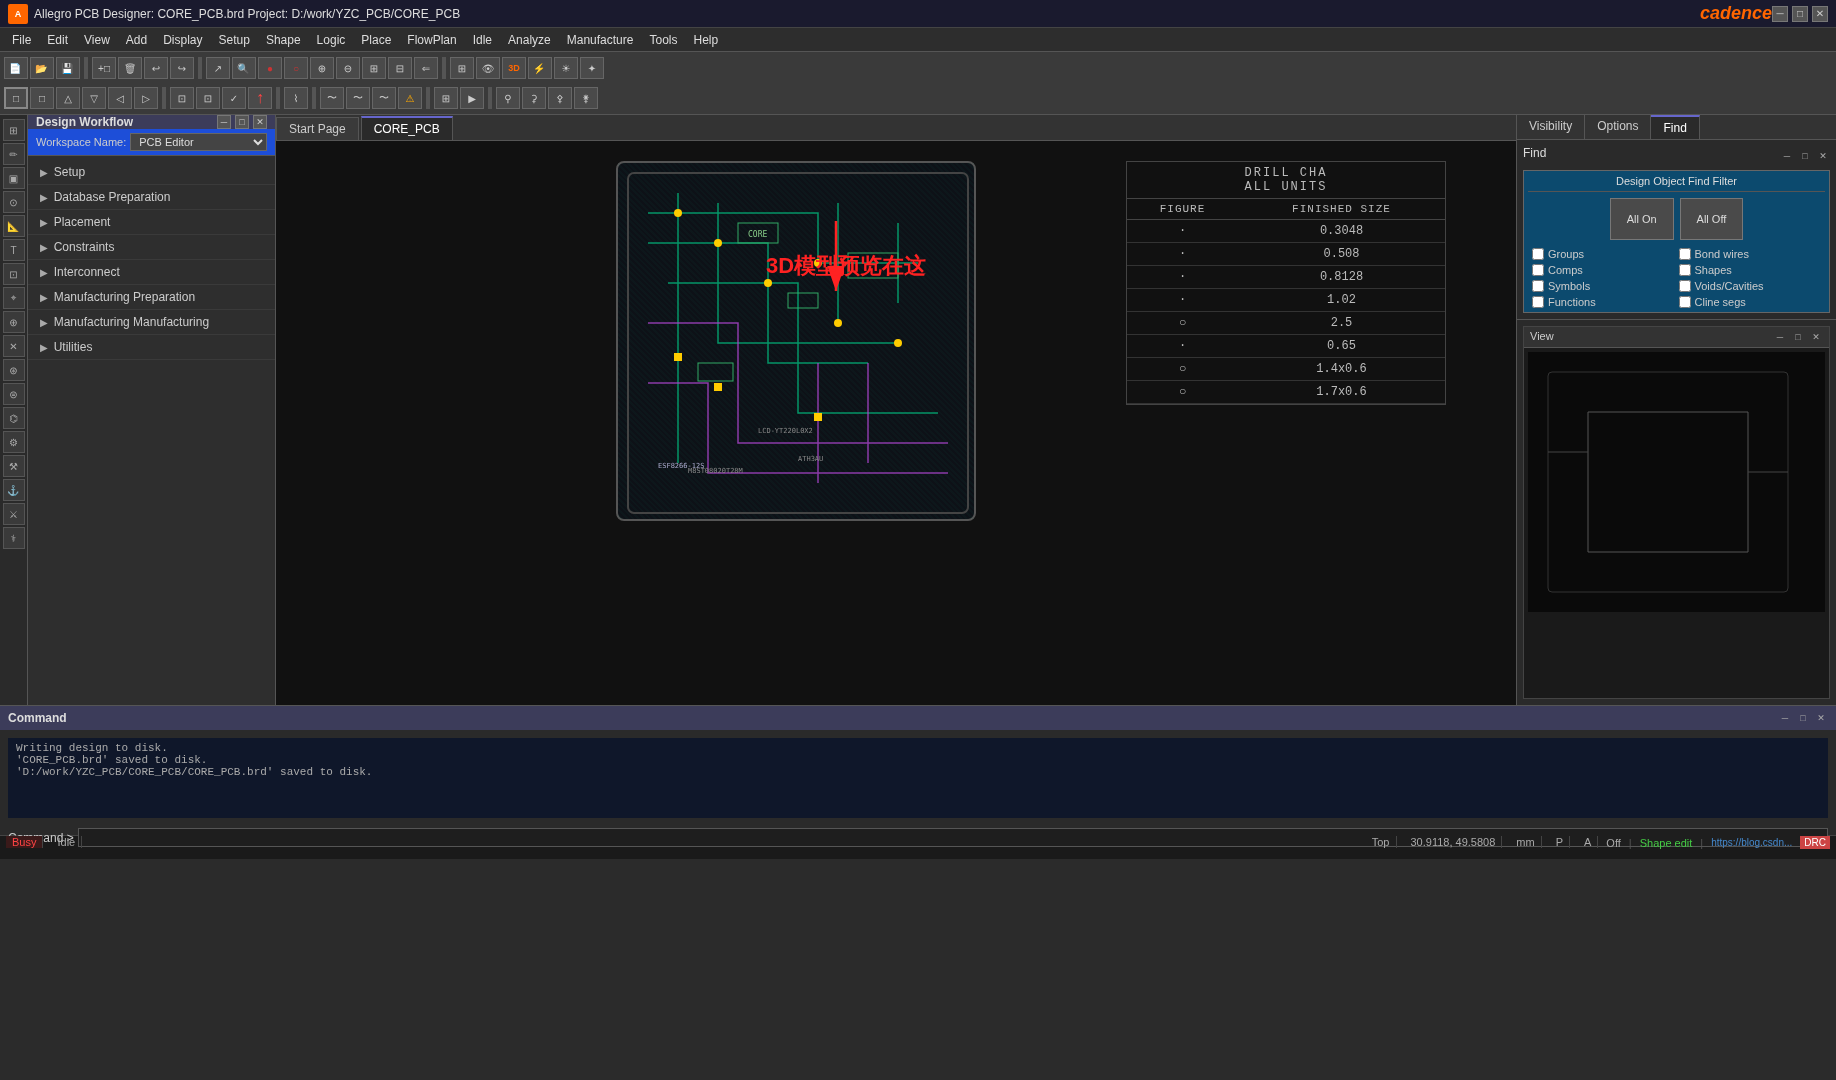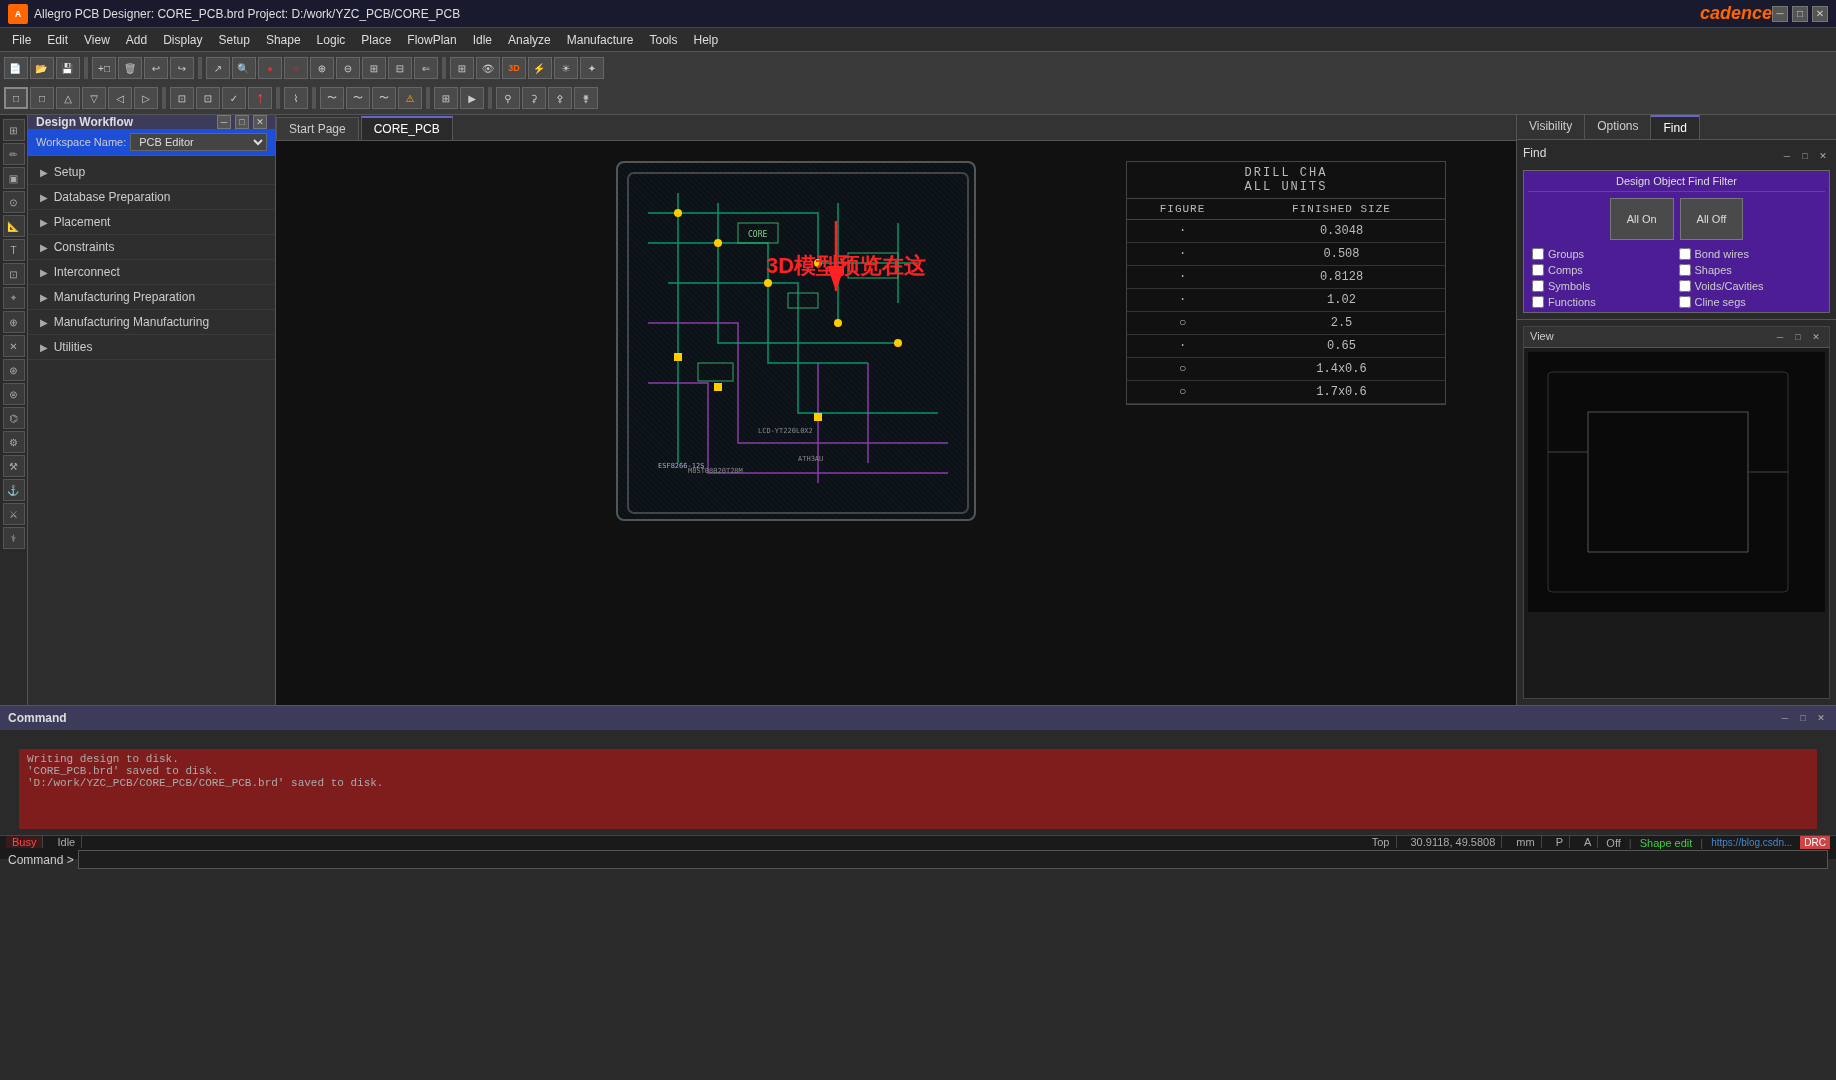--- a/index.html
+++ b/index.html
@@ -354,21 +354,21 @@
       padding: 6px;
       border-bottom: 1px solid #555;
     }
     #find-panel .panel-title {
       font-size: 12px;
       color: #ddd;
       margin-bottom: 6px;
     }
     #find-filter {
       border: 1px solid #666;
-      background: #4c1d95;
+      background: #0c4a6e;
       padding: 4px;
     }
     #find-filter .filter-title {
       font-size: 11px;
       color: #ddd;
       margin-bottom: 6px;
       text-align: center;
       border-bottom: 1px solid #555;
       padding-bottom: 4px;
     }
@@ -433,27 +433,27 @@
       background: #3c3c5a;
       padding: 3px 8px;
       display: flex;
       align-items: center;
       justify-content: space-between;
       height: 24px;
     }
     #command-header .title { color: #ddd; font-size: 12px; font-weight: bold; }
     #command-output {
       height: 80px;
-      background: #7f1d1d;
+      background: #0f172a;
       padding: 4px 8px;
       font-family: 'Courier New', monospace;
       font-size: 11px;
       color: #aaa;
       overflow-y: auto;
-      margin: 19px;
+      margin: 8px;
     }
     #command-input-area {
       padding: 2px 8px;
       display: flex;
       align-items: center;
       gap: 4px;
     }
     #command-input {
       flex: 1;
       background: #1e1e1e;

